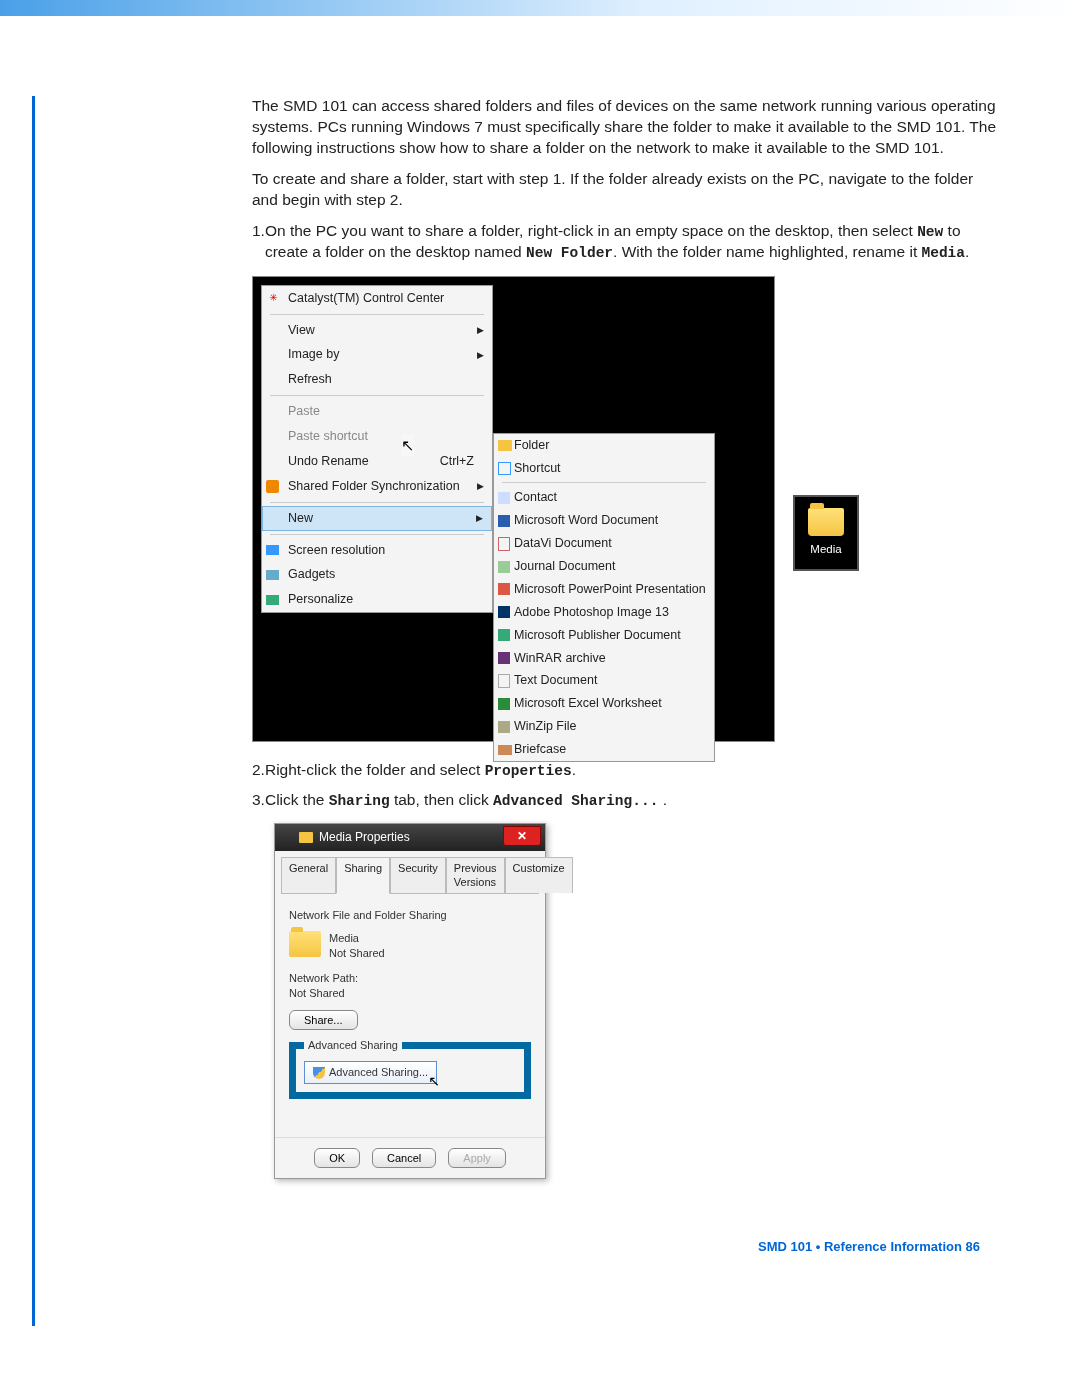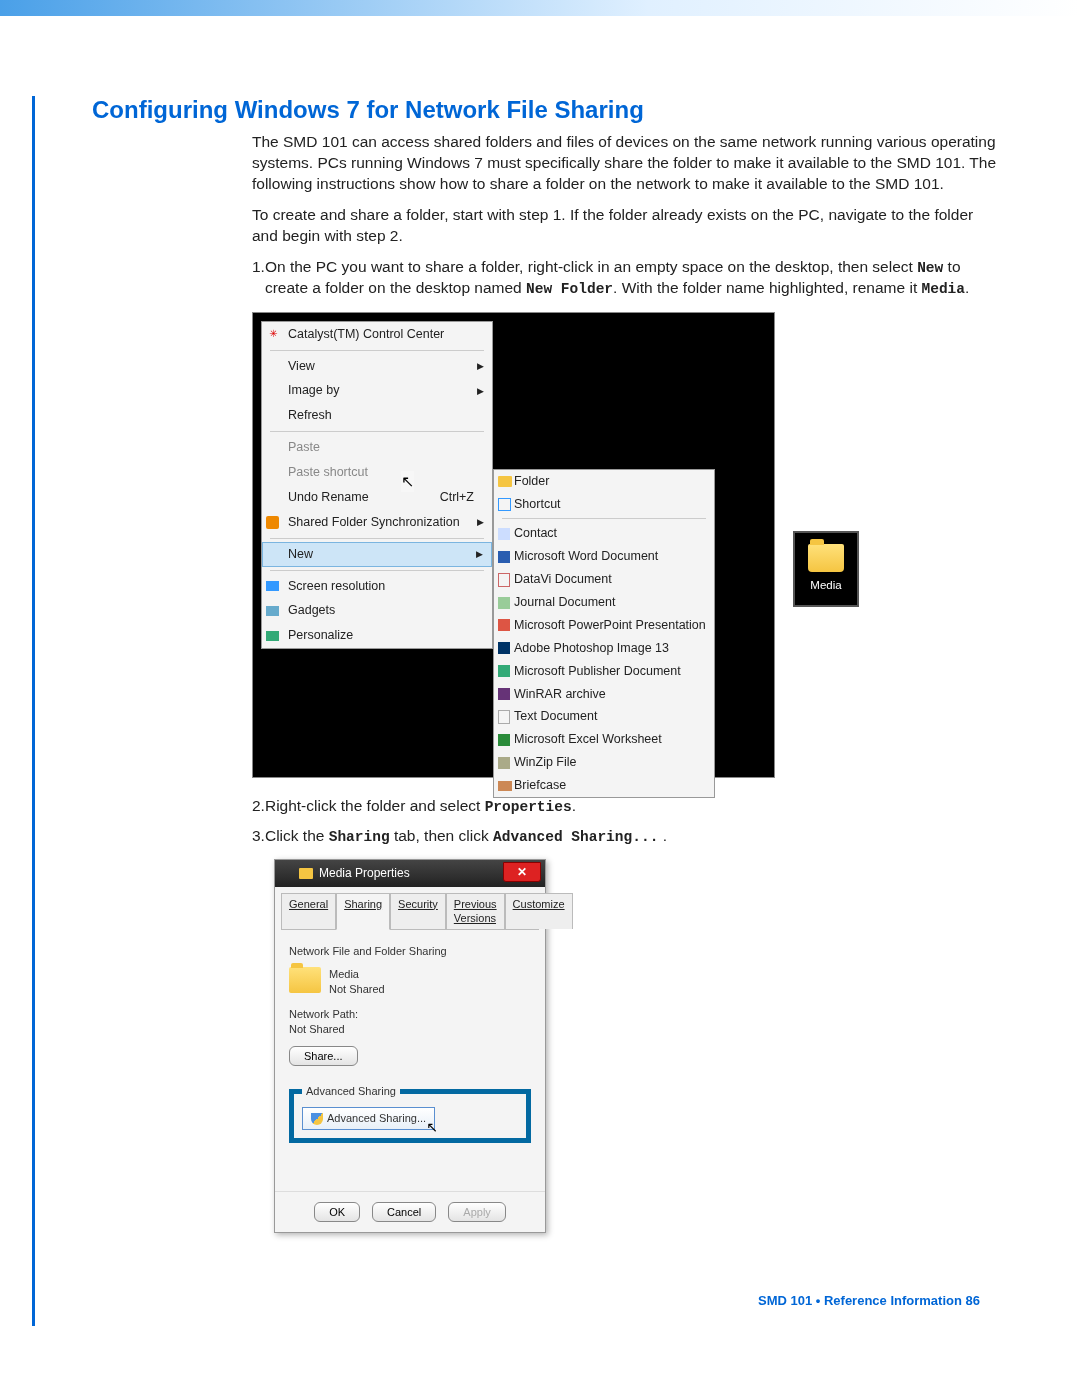--- a/index.html
+++ b/index.html
@@ -190,21 +190,20 @@
     font-size: 12px;
     line-height: 18px;
     border: 1px solid #800;
     border-radius: 0 0 3px 3px;
   }
   .tabs {
     display: flex;
     border-bottom: 1px solid #bbb;
     margin: 6px 6px 0 6px;
     font-size: 11px;
-    text-decoration: underline;
   }
   .tab {
     padding: 3px 7px;
     border: 1px solid #bbb;
     border-bottom: none;
     background: #eee;
     margin-right: 0px;
     position: relative;
   }
   .tab.active {
@@ -245,23 +244,23 @@
   .btn {
     border: 1px solid #888;
     background: linear-gradient(to bottom, #fff, #e4e4e4);
     padding: 3px 14px;
     font-size: 11px;
     cursor: default;
     border-radius: 6px;
   }
   .btn.disabled { color: #aaa; }
   fieldset.adv-share {
-    border: 5px solid #0369a1;
+    border: 7px solid #0369a1;
     padding: 8px;
-    margin: 18px 0;
+    margin: 8px 0;
   }
   fieldset.adv-share legend { font-size: 11px; padding: 0 4px; }
   .adv-btn {
     border: 1px solid #5a8fd0;
     background: linear-gradient(to bottom, #fff, #e8f0f8);
     padding: 3px 8px;
     font-size: 11px;
     display: inline-flex;
     align-items: center;
     gap: 4px;
@@ -298,21 +297,20 @@
   .footer .pg { }
 </style>
 </head>
 <body>
 
 <div class="top-bar"></div>
 
 <div class="page">
   <div class="left-bar"></div>
 
-  <h1>Configuring Windows 7 for Network File Sharing</h1>
 
   <div class="body-text">
     <p>The SMD 101 can access shared folders and files of devices on the same network running various operating systems. PCs running Windows 7 must specifically share the folder to make it available to the SMD 101. The following instructions show how to share a folder on the network to make it available to the SMD 101.</p>
     <p>To create and share a folder, start with step 1. If the folder already exists on the PC, navigate to the folder and begin with step 2.</p>
 
     <div style="display:flex;">
       <span class="num">1.</span>
       <span>
         <span>On the PC you want to share a folder, right-click in an empty space on the desktop, then select </span><span class="mono">New</span><span> to create a folder on the desktop named </span><span class="mono">New Folder</span><span>. With the folder name highlighted, rename it </span><span class="mono">Media</span><span>.</span>
       </span>

